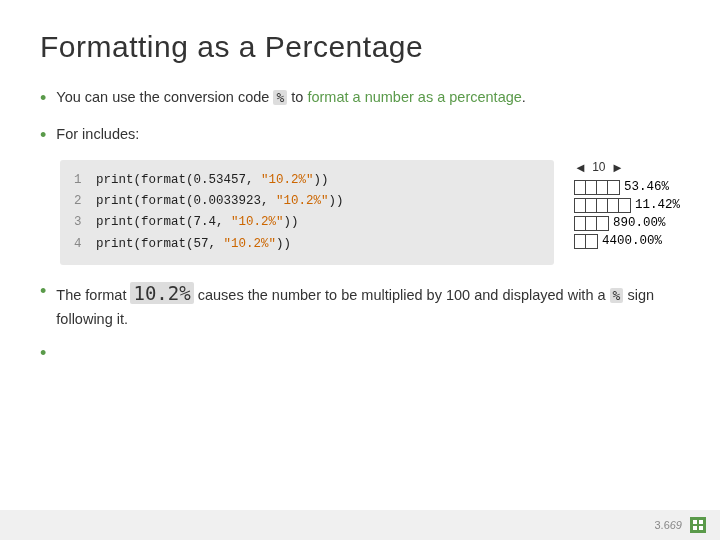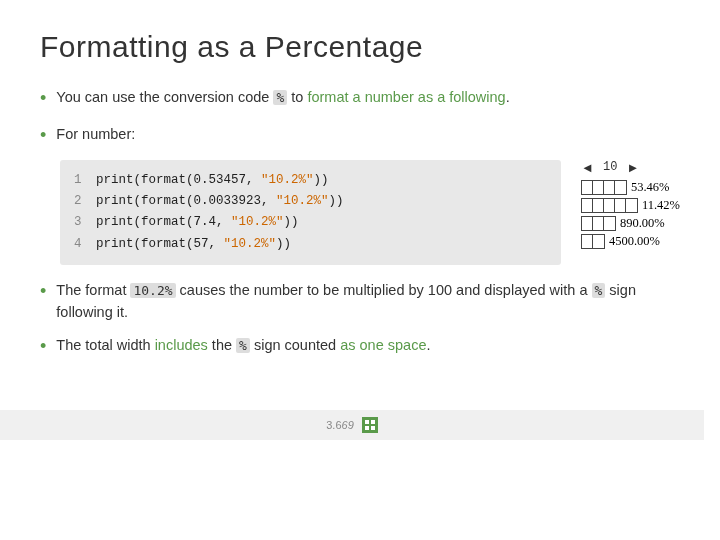--- a/index.html
+++ b/index.html
@@ -8,21 +8,21 @@
       width: 720px;
       height: 540px;
       background: #ffffff;
       font-family: Arial, sans-serif;
       overflow: hidden;
       position: relative;
     }
 
     .slide {
       width: 720px;
-      height: 440px;
+      height: 540px;
       background: #ffffff;
       padding: 30px 40px 40px 40px;
       position: relative;
     }
 
     .title {
       font-size: 30px;
       font-weight: 300;
       color: #333333;
       margin-bottom: 22px;
@@ -85,26 +85,26 @@
     }
 
     .code-string {
       color: #cc6600;
     }
 
     .bottom-bar {
       position: absolute;
       bottom: 0;
       left: 0;
-      right: 16px;
+      right: 0;
       height: 30px;
       background: #f0f0f0;
       display: flex;
       align-items: center;
-      justify-content: center;
+      justify-content: flex-end;
       padding: 0 14px;
     }
 
     .bottom-section-num {
       font-size: 11px;
       color: #888;
     }
 
     .bottom-page-num {
       font-size: 11px;
@@ -144,29 +144,29 @@
     .arrow-bracket {
       display: flex;
       align-items: center;
       font-size: 13px;
       color: #333;
     }
 
     .arr-left { margin-right: 2px; }
     .arr-right { margin-left: 2px; }
     .arr-label {
+      font-family: Liberation Sans, sans-serif;
+      font-size: 12px;
+    }
+
+    .row-visual {
+      display: flex;
+      align-items: center;
+      gap: 4px;
       font-family: Liberation Mono, monospace;
-      font-size: 12px;
-    }
-
-    .row-visual {
-      display: flex;
-      align-items: center;
-      gap: 4px;
-      font-family: Liberation Serif, serif;
       font-size: 12.5px;
     }
 
     .boxes {
       display: flex;
       border: 1.5px solid #444;
     }
 
     .box-cell {
       width: 11px;
@@ -180,27 +180,27 @@
 </head>
 <body>
 
 <div class="slide">
 
   <h1 class="title">Formatting as a Percentage</h1>
 
   <div class="bullet-item">
     <span class="bullet-dot">•</span>
     <span class="bullet-text">
-      You can use the conversion code <code style="background:#ddd;padding:0 3px;border-radius:2px;font-size:13px;">%</code> to <span class="highlight-green">format a number as a following</span>.
+      You can use the conversion code <code style="background:#ddd;padding:0 3px;border-radius:2px;font-size:13px;">%</code> to <span class="highlight-green">format a number as a percentage</span>.
     </span>
   </div>
 
   <div class="bullet-item">
     <span class="bullet-dot">•</span>
-    <span class="bullet-text">For number:</span>
+    <span class="bullet-text">For includes:</span>
   </div>
 
   <div class="code-block-container">
     <div class="code-block">
       <div class="code-line">
         <span class="line-num">1</span>
         <span>print(format(0.53457, <span class="code-string">"10.2%"</span>))</span>
       </div>
       <div class="code-line">
         <span class="line-num">2</span>
@@ -254,37 +254,34 @@
           <div class="box-cell"></div>
         </div>
         <span>890.00%</span>
       </div>
 
       <div class="row-visual">
         <div class="boxes">
           <div class="box-cell"></div>
           <div class="box-cell"></div>
         </div>
-        <span>4500.00%</span>
+        <span>4400.00%</span>
       </div>
     </div>
   </div>
 
   <div class="bullet-item">
     <span class="bullet-dot">•</span>
     <span class="bullet-text">
-      The format <code style="background:#ddd;padding:0 3px;border-radius:2px;font-size:13px;">10.2%</code> causes the number to be multiplied by 100 and displayed with a <code style="background:#ddd;padding:0 3px;border-radius:2px;font-size:13px;">%</code> sign following it.
+      The format <code style="background:#ddd;padding:0 3px;border-radius:2px;font-size:19px;">10.2%</code> causes the number to be multiplied by 100 and displayed with a <code style="background:#ddd;padding:0 3px;border-radius:2px;font-size:13px;">%</code> sign following it.
     </span>
   </div>
 
   <div class="bullet-item">
     <span class="bullet-dot">•</span>
-    <span class="bullet-text">
-      The total width <span class="highlight-green">includes</span> the <code style="background:#ddd;padding:0 3px;border-radius:2px;font-size:13px;">%</code> sign counted <span class="highlight-green">as one space</span>.
-    </span>
   </div>
 
   <div class="bottom-bar">
     <span class="bottom-section-num">3.6</span>
     <div class="bottom-right">
       <span class="bottom-page-num">69</span>
       <div class="bottom-icon">
         <svg width="12" height="12" viewBox="0 0 12 12" fill="white">
           <rect x="1" y="1" width="4" height="4"></rect>
           <rect x="7" y="1" width="4" height="4"></rect>

